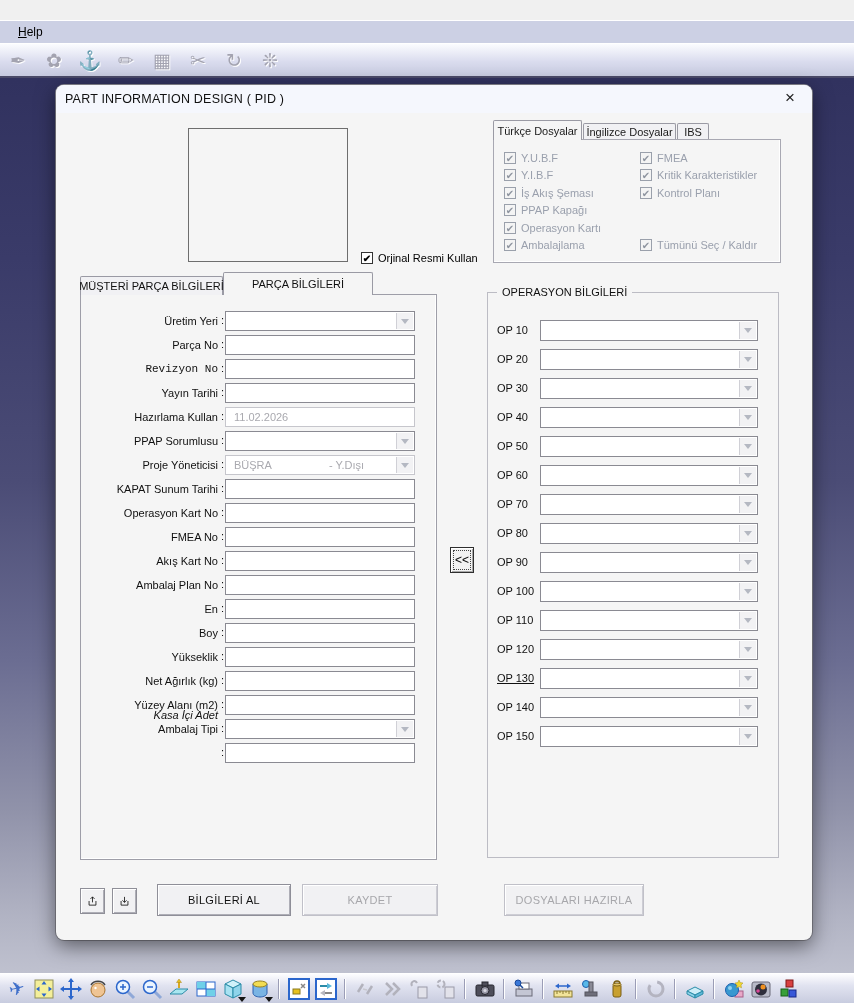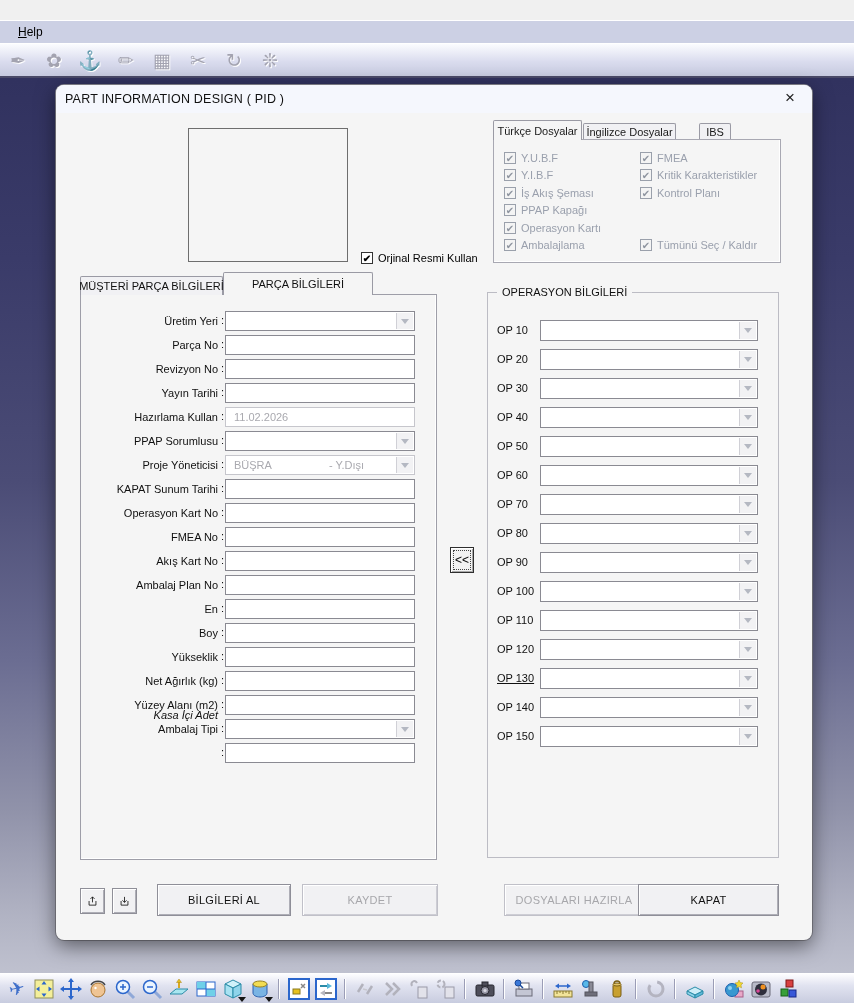--- a/index.html
+++ b/index.html
@@ -40,21 +40,21 @@
   .clab{margin-left:5px;font-size:11px;color:#9aa0ad;white-space:nowrap;}
   .clab.on{color:#000;}
   .orj{position:absolute;left:305px;top:165px;display:flex;align-items:center;height:15px;}
   .fcheck{position:absolute;display:flex;align-items:center;height:15px;left:0;}
 
   
   .rtab{position:absolute;font-size:11px;display:flex;align-items:center;justify-content:center;color:#1a1a1a;
         background:#f1f1f4;border:1px solid #9a9aa4;border-bottom:none;border-radius:2px 2px 0 0;z-index:1;white-space:nowrap;}
   .rtab.t1{left:437px;top:35px;width:89px;height:20px;background:#f5f5f5;z-index:3;}
   .rtab.t2{left:527px;top:38px;width:93px;height:16px;}
-  .rtab.t3{left:643px;top:38px;width:32px;height:16px;text-align:center;}
+  .rtab.t3{left:621px;top:38px;width:32px;height:16px;text-align:center;}
   .rframe{position:absolute;left:437px;top:54px;width:288px;height:124px;border:1px solid #a8a8b2;
           background:#f5f5f5;box-shadow:inset -1px -1px 0 #ffffff;}
   .fc-col{position:absolute;top:10px;bottom:0;}
 
   
   .ltab{position:absolute;font-size:11px;display:flex;align-items:center;justify-content:center;color:#101010;
         background:#f1f1f4;border:1px solid #9a9aa4;border-bottom:none;border-radius:2px 2px 0 0;z-index:1;white-space:nowrap;}
   .ltab.inactive{left:24px;top:191px;width:143px;height:19px;}
   .ltab.active{left:167px;top:187px;width:150px;height:23px;background:#f5f5f5;z-index:3;}
   .lpanel{position:absolute;left:24px;top:209px;width:357px;height:566px;border:1px solid #9e9ea8;
@@ -193,21 +193,21 @@
 
       <div id="fieldsHost">
           <div class="flabel" style="top: 230px;">Üretim Yeri</div>
           <div class="fcolon" style="top: 229px;">:</div>
           <div class="tbx" style="left: 169px; top: 226px; width: 190px;">
             <span class="arr"></span>
           </div>
           <div class="flabel" style="top: 254px;">Parça No</div>
           <div class="fcolon" style="top: 253px;">:</div>
           <div class="tbx" style="left: 169px; top: 250px; width: 190px;"></div>
-          <div class="flabel" style="top: 278px;">Revizyon No</div>
+          <div class="flabel" style="top: 278px; font-family: Liberation Mono, monospace;">Revizyon No</div>
           <div class="fcolon" style="top: 277px;">:</div>
           <div class="tbx" style="left: 169px; top: 274px; width: 190px;"></div>
           <div class="flabel" style="top: 302px;">Yayın Tarihi</div>
           <div class="fcolon" style="top: 301px;">:</div>
           <div class="tbx" style="left: 169px; top: 298px; width: 190px;"></div>
           <div class="flabel" style="top: 326px;">Hazırlama Kullan</div>
           <div class="fcolon" style="top: 325px;">:</div>
           <div class="tbx disabled" style="left: 169px; top: 322px; width: 190px;">
             <span class="val">11.02.2026</span>
           </div>
@@ -340,21 +340,20 @@
       <button class="ibtn btn3d" style="left:56px;">
         <svg width="16" height="16" viewBox="0 0 16 16">
           <path d="M8 2v8" stroke="#111" stroke-width="1.2" fill="none"></path>
           <path d="M5 7l3 3 3-3" stroke="#111" stroke-width="1.2" fill="none"></path>
           <path d="M3 8v6h10V8" stroke="#111" stroke-width="1.2" fill="none"></path>
         </svg>
       </button>
       <button class="btn btn3d" style="left:101px;width:134px;">BİLGİLERİ AL</button>
       <button class="btn btn3d disabled" style="left:246px;width:136px;">KAYDET</button>
       <button class="btn btn3d disabled" style="left:448px;width:140px;">DOSYALARI HAZIRLA</button>
-      <button class="btn btn3d" style="left:582px;width:141px;">KAPAT</button>
 
     </div>
   </div>
 
   <div class="taskbar">
     <span class="tbi">
         <span class="plane-glyph">✈</span>
       </span>
     <span class="tbi">
       <svg width="22" height="22">

